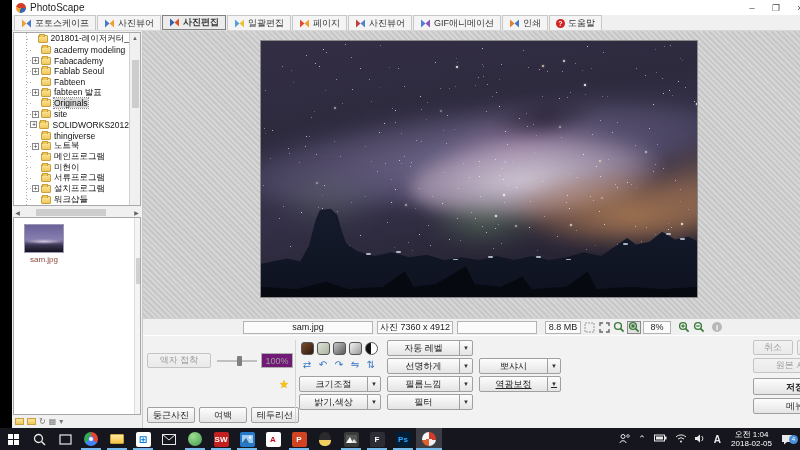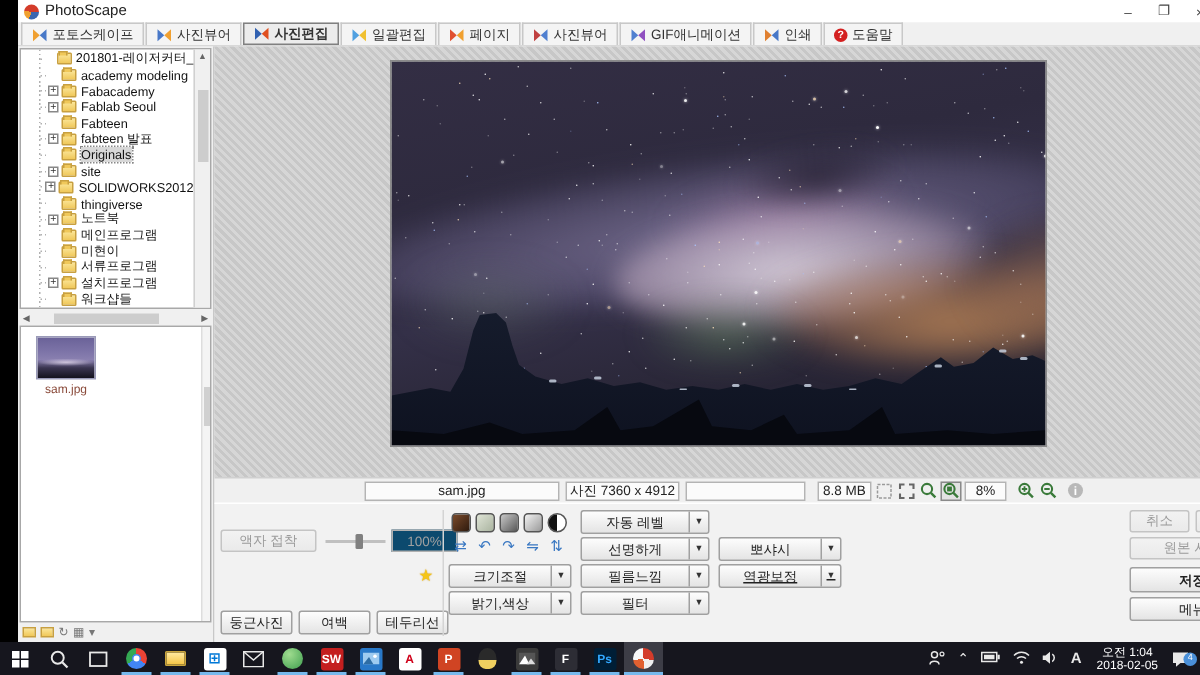--- a/index.html
+++ b/index.html
@@ -92,21 +92,21 @@
   .editor-body { flex:1; background:#f2f2f2; position:relative; border-top:1px solid #fff; }
 
   .btn { background:linear-gradient(#fdfdfd,#e4e4e4); border:1px solid #a0a0a0; border-radius:2px; font-size:9px; color:#222; display:flex; align-items:flex-end; justify-content:center; position:absolute; white-space:nowrap; }
   .btn.disabled { color:#9b9b9b; background:linear-gradient(#f2f2f2,#eaeaea); border-color:#c4c4c4; }
   .dd { display:flex; padding:0; }
   .dd .main { flex:1; display:flex; align-items:center; justify-content:center; }
   .dd .arr { width:13px; border-left:1px solid #a0a0a0; display:flex; align-items:center; justify-content:center; font-size:6px; color:#333; align-self:stretch; }
 
   .slider-track { position:absolute; left:74px; top:24px; width:40px; height:2px; background:#c0c0c0; }
   .slider-handle { position:absolute; left:20px; top:-4px; width:5px; height:10px; background:#808080; border-radius:1px; }
-  .pct-box { position:absolute; left:118px; top:17px; width:44px; height:15px; background:#0c4a6e; border:1px solid #b0b0b0; font-size:9px; color:#a0a0a0; display:flex; align-items:center; justify-content:center; }
+  .pct-box { position:absolute; left:118px; top:17px; width:32px; height:15px; background:#701a75; border:1px solid #b0b0b0; font-size:9px; color:#a0a0a0; display:flex; align-items:center; justify-content:center; }
 
   .frame-dd { position:absolute; left:4px; top:37px; width:128px; height:28px; background:#fff; border:1px solid #a0a0a0; border-radius:2px; display:flex; align-items:center; }
   .frame-swatch { width:20px; height:20px; background:#d4d4d4; border:1px solid #bbb; margin:0 6px 0 3px; }
   .frame-name { font-size:9px; color:#222; flex:1; }
   .frame-chev { font-size:7px; color:#555; margin-right:4px; }
   .star-ico { position:absolute; left:136px; top:42px; width:12px; height:12px; color:#f5c518; font-size:11px; line-height:12px; text-shadow:0 0 1px #c89010; }
 
   .vdiv { position:absolute; left:148px; top:4px; bottom:4px; width:1px; background:#d4d4d4; }
 
   .swatch { position:absolute; width:13px; height:13px; border:1px solid #555; border-radius:3px; }

